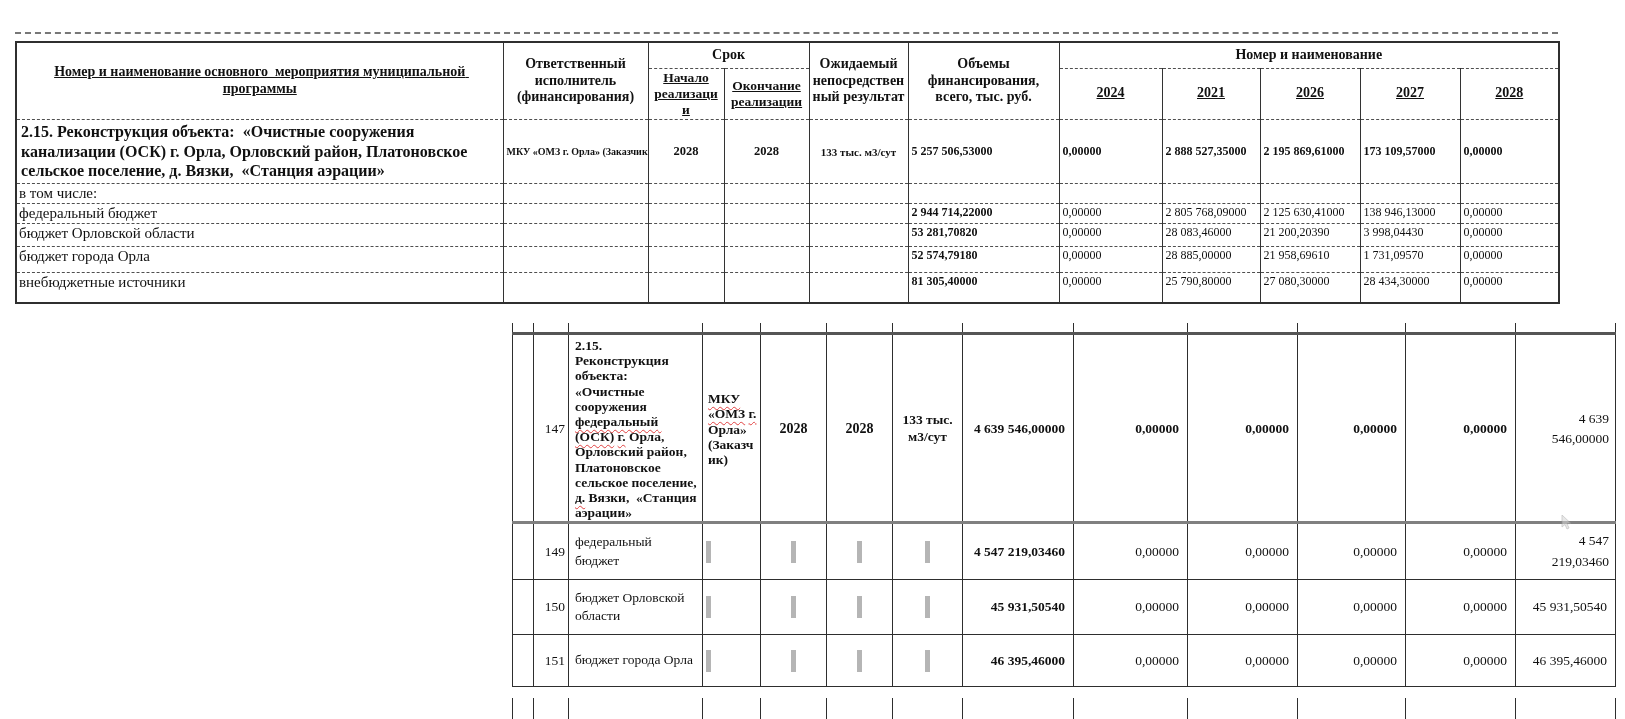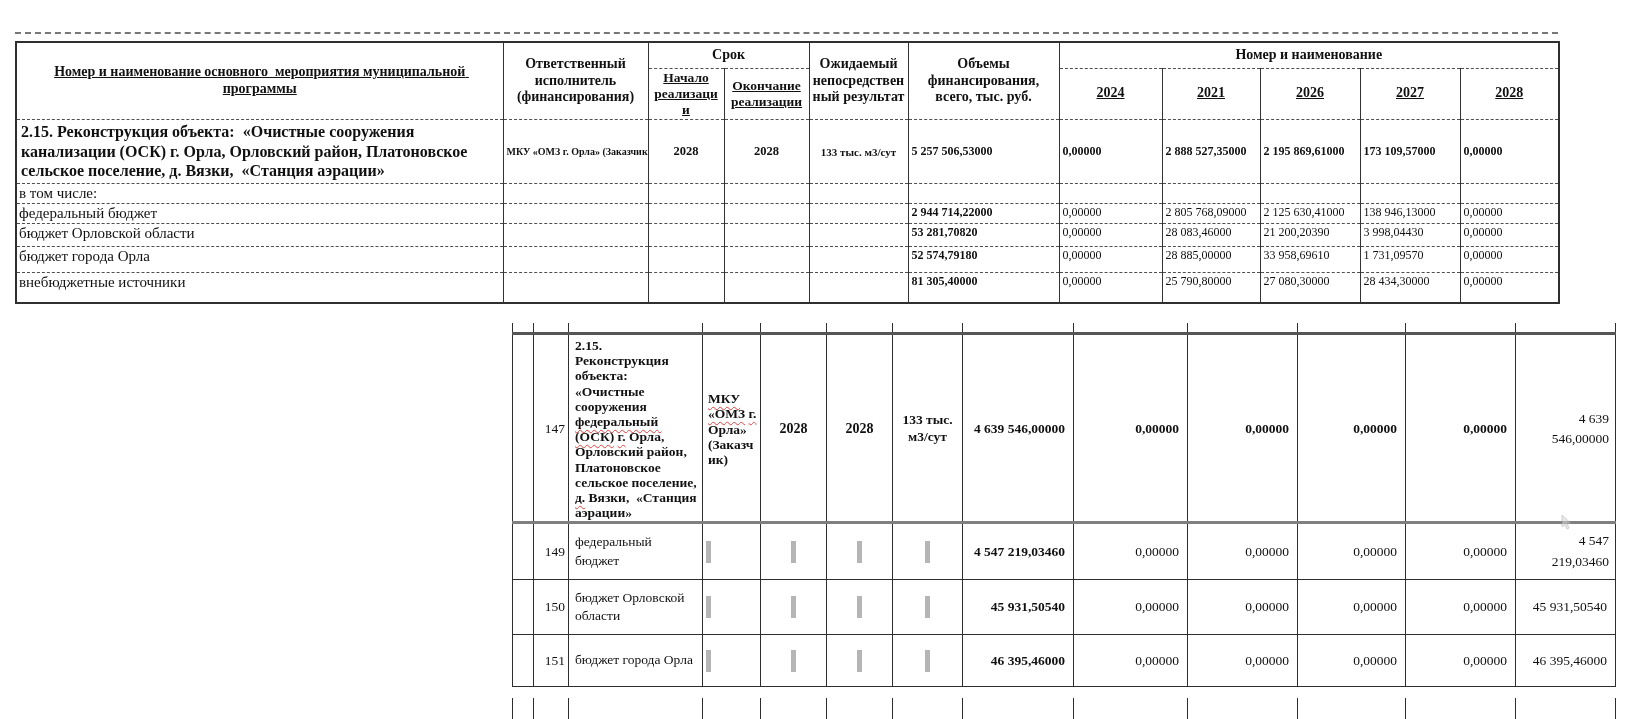--- a/index.html
+++ b/index.html
@@ -143,21 +143,21 @@
     </tr>
     <tr style="height:26px;">
       <td class="lbl">бюджет города Орла</td>
       <td></td>
           <td></td>
       <td></td>
           <td></td>
       <td class="num b">52 574,79180</td>
       <td class="num">0,00000</td>
       <td class="num">28 885,00000</td>
-      <td class="num">33 958,69610</td>
+      <td class="num">21 958,69610</td>
       <td class="num">1 731,09570</td>
       <td class="num">0,00000</td>
     </tr>
     <tr style="height:30px;">
       <td class="lbl">внебюджетные источники</td>
       <td></td>
           <td></td>
       <td></td>
           <td></td>
       <td class="num b">81 305,40000</td>

